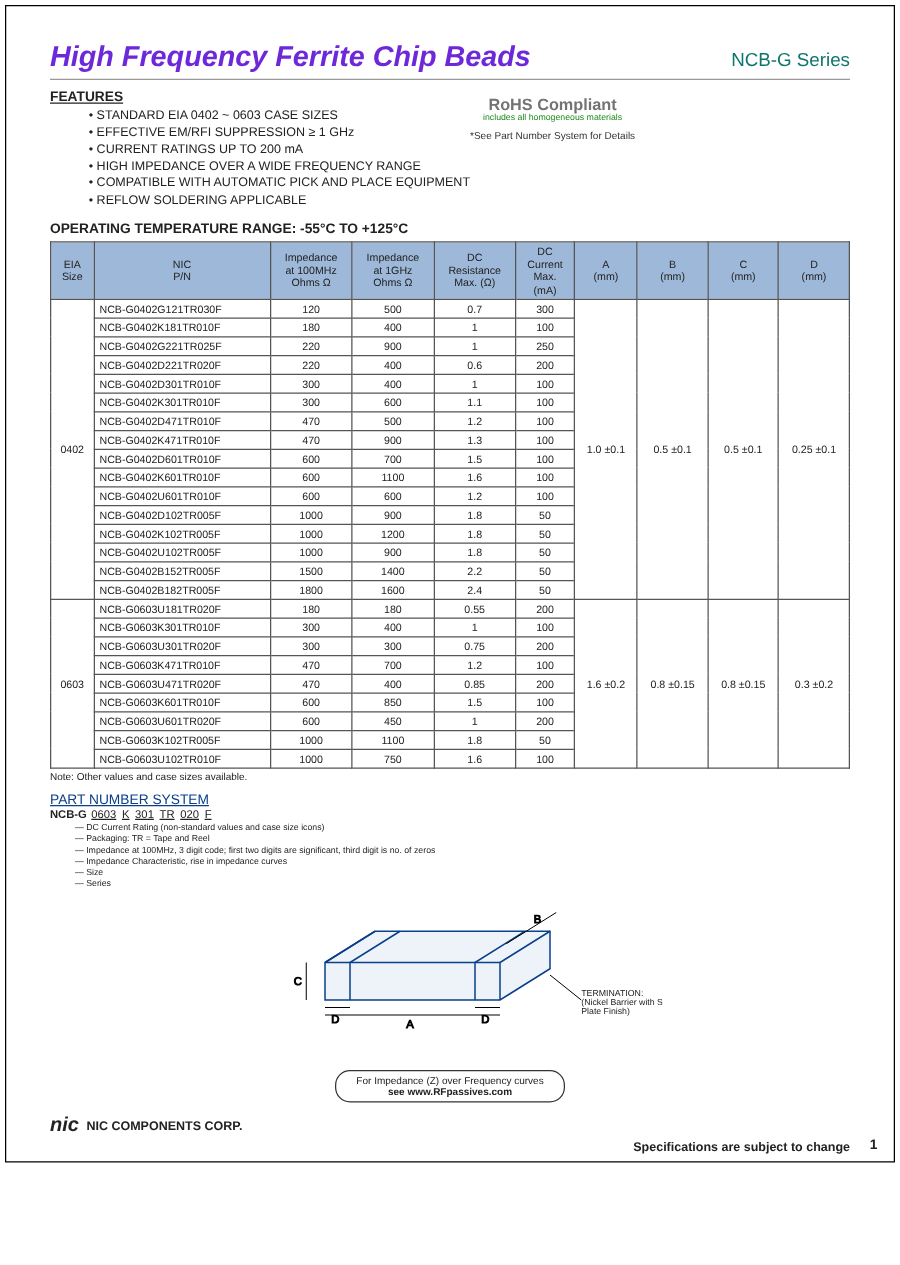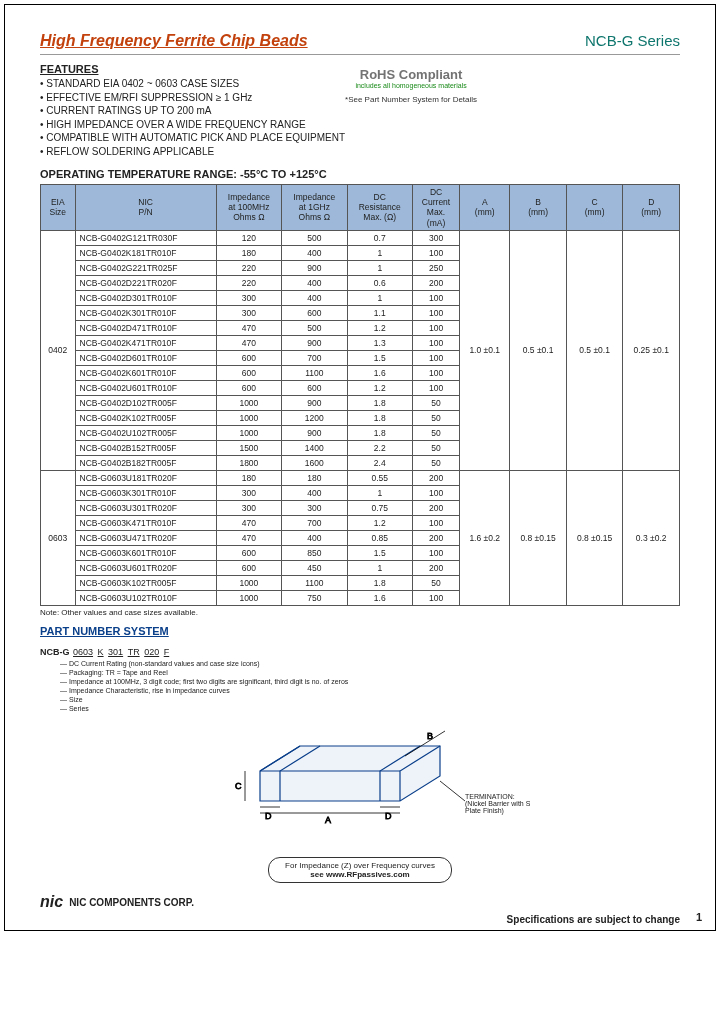--- a/index.html
+++ b/index.html
@@ -1,36 +1,36 @@
 <!DOCTYPE html>
 <html><head>
 <meta charset="utf-8">
 <style>
   * { box-sizing: border-box; margin: 0; padding: 0; }
   body { font-family: Arial, Helvetica, sans-serif; font-size: 10px; color: #222; background: #fff; width: 720px; margin: 0 auto; padding: 32px 40px 10px 40px; position: relative; }
   .title-row { display: flex; justify-content: space-between; align-items: baseline; border-bottom: 1px solid #999; padding-bottom: 4px; margin-bottom: 8px; }
-  .title { color: #c2410c; font-size: 16px; font-weight: bold; font-style: italic; text-decoration: underline; }
+  .title { color: #6d28d9; font-size: 23px; font-weight: bold; font-style: italic; }
   .series { color: #0f766e; font-size: 15px; }
   .features-hdr { font-weight: bold; font-size: 11px; margin-bottom: 2px; text-decoration: underline; }
   .features-wrap { display: flex; }
-  .features-list { list-style: none; }
+  .features-list { list-style: none; margin-left: 31px; }
   .features-list li::before { content: "• "; }
   .features-list li { font-size: 10px; line-height: 1.35; }
   .rohs-box { text-align: center; margin-top: 4px; }
   .rohs-title { color: #737373; font-weight: bold; font-size: 13px; }
   .rohs-sub { color: #1a8a1a; font-size: 7px; }
   .rohs-note { font-size: 8px; color: #333; margin-top: 6px; }
   .optemp { font-weight: bold; font-size: 11px; margin: 10px 0 4px 0; }
   table.spec { border-collapse: collapse; width: 100%; font-size: 8.5px; }
   table.spec th, table.spec td { border: 1px solid #555; padding: 2px 3px; text-align: center; }
   table.spec th { background: #9db8d8; font-weight: normal; line-height: 1.2; }
   table.spec td.pn { text-align: left; padding-left: 4px; }
   .table-note { font-size: 8px; margin-top: 2px; }
-  .pns-title { color: #0a3f8a; font-weight: bold; text-decoration: underline; font-size: 11px; margin-top: 8px; }
-  .pns-code { font-size: 9px; margin-top: 10px; }
+  .pns-title { color: #0a3f8a; font-weight: normal; text-decoration: underline; font-size: 11px; margin-top: 8px; }
+  .pns-code { font-size: 9px; margin-top: 0; }
   .pns-code span { text-decoration: underline; margin: 0 1px; }
   .pns-labels { font-size: 7px; line-height: 1.3; margin-left: 20px; margin-top: 2px; }
   .diagram-wrap { display:flex; justify-content:center; margin-top: 8px; }
   .diagram-note { font-size: 7px; text-align:left; }
   .imp-note-box { border: 1px solid #333; border-radius: 12px; padding: 3px 16px; font-size: 8px; text-align: center; margin: 6px auto 0 auto; width: fit-content; }
   .footer { margin-top: 12px; }
   .footer-line { display: flex; align-items: center; gap: 6px; font-size: 9px; }
   .logo { font-weight: bold; font-style: italic; font-size: 16px; color: #222; line-height: 0.9; }
   .corp { font-weight: bold; font-size: 10px; }
   .footer-note { text-align: right; font-weight: bold; font-size: 10px; margin-top: 4px; }

